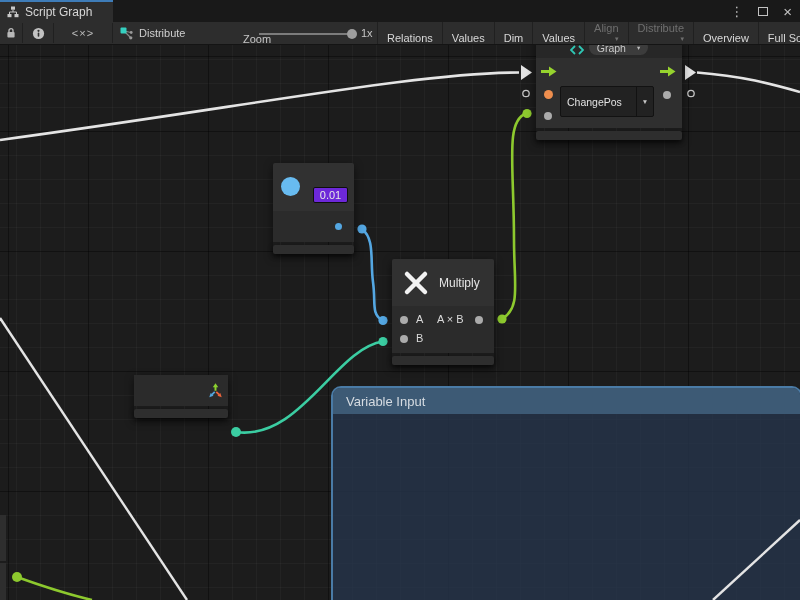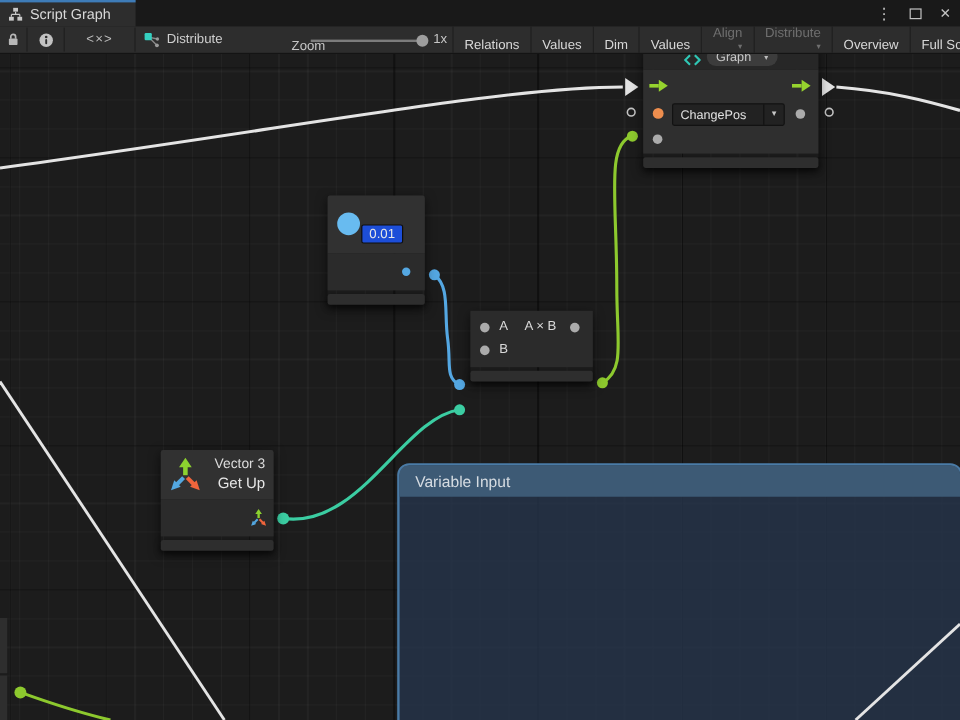--- a/index.html
+++ b/index.html
@@ -58,31 +58,31 @@
   .dot{position:absolute;border-radius:50%;}
   .plabel{position:absolute;font-size:11px;color:#DADADA;}
 
   
   .node-graph{left:536px;top:-10px;width:146px;}
   .node-graph .nhead{height:23px;background:#272727;display:flex;align-items:flex-end;justify-content:center;gap:5px;padding-bottom:3px;}
   .pill{display:flex;align-items:center;gap:11px;height:15px;padding:0 8px;background:#3C3C3C;
         border-radius:8px;font-size:10.5px;color:#C9C9C9;}
   .pill .chev{font-size:6.5px;color:#BDBDBD;}
   .node-graph .nbody{height:70px;background:#2F2F2F;position:relative;}
-  .dropdown{position:absolute;left:24px;top:28px;width:94px;height:19px;background:#222222;border:1px solid #121212;
+  .dropdown{position:absolute;left:24px;top:28px;width:94px;height:31px;background:#222222;border:1px solid #121212;
             border-radius:2px;display:flex;align-items:center;}
   .dropdown .dtext{flex:1;padding-left:6px;font-size:10.5px;color:#E2E2E2;white-space:nowrap;}
   .dropdown .darrow{width:17px;height:100%;border-left:1px solid #121212;display:flex;align-items:center;justify-content:center;font-size:6.5px;color:#C8C8C8;}
 
   
   .node-float{left:273px;top:118px;width:81px;}
   .node-float .nhead{height:48px;background:#313131;position:relative;}
   .float-circle{position:absolute;left:8px;top:14px;width:19px;height:19px;border-radius:50%;background:#68BBF0;}
   .node-float .title{position:absolute;right:7px;top:7px;font-size:12px;color:#E4E4E4;margin-top:48px;}
-  .valuebox{position:absolute;right:18px;top:24px;width:35px;height:16px;background:#1d4ed8;border:1px solid #0E0E0E;
+  .valuebox{position:absolute;right:6px;top:24px;width:35px;height:16px;background:#6d28d9;border:1px solid #0E0E0E;
             border-radius:2px;color:#E6E6E6;font-size:11px;text-align:center;line-height:14px;}
   .node-float .nbody{height:31px;background:#2B2B2B;position:relative;}
 
   
   .node-multiply{left:392px;top:214px;width:102px;}
   .node-multiply .nhead{height:47px;background:#313131;display:flex;align-items:center;gap:10px;padding-left:11px;}
   .node-multiply .title{font-size:12px;color:#E4E4E4;}
   .node-multiply .nbody{height:47px;background:#2B2B2B;position:relative;}
 
   
@@ -264,44 +264,39 @@
         <span class="title">Float</span>
         <span class="valuebox">0.01</span>
       </div>
       <div class="nbody">
         <span class="dot" style="left:62px;top:12px;width:7px;height:7px;background:#54A7E2;"></span>
       </div>
       <div class="nfoot"></div>
     </div>
 
     <div class="node node-multiply">
+      <div class="nhead">
+        <svg width="26" height="26" viewBox="0 0 26 26">
+          <line x1="4" y1="4" x2="22" y2="22" stroke="#F2F2F2" stroke-width="4.5" stroke-linecap="round"></line>
+          <line x1="22" y1="4" x2="4" y2="22" stroke="#F2F2F2" stroke-width="4.5" stroke-linecap="round"></line>
+        </svg>
+        <span class="title">Multiply</span>
+      </div>
       <div class="nbody">
         <span class="dot" style="left:8px;top:10px;width:8px;height:8px;background:#ABABAB;"></span>
         <span class="plabel" style="left:24px;top:7px;">A</span>
         <span class="plabel" style="left:45px;top:7px;">A × B</span>
         <span class="dot" style="left:83px;top:10px;width:8px;height:8px;background:#ABABAB;"></span>
         <span class="dot" style="left:8px;top:29px;width:8px;height:8px;background:#ABABAB;"></span>
         <span class="plabel" style="left:24px;top:26px;">B</span>
       </div>
       <div class="nfoot"></div>
     </div>
 
     <div class="node node-vector3">
-      <div class="nhead">
-        <svg style="position:absolute;left:6px;top:6px;" width="29" height="29" viewBox="0 0 29 29">
-          <rect x="12.6" y="7" width="3.8" height="8" fill="#8CD12F"></rect>
-          <polygon points="14.5,0.5 9.2,8.3 19.8,8.3" fill="#8CD12F"></polygon>
-          <line x1="13" y1="17" x2="7.5" y2="22.5" stroke="#53A7E0" stroke-width="3.4"></line>
-          <polygon points="2.5,27.5 10.6,24.6 5.2,19.2" fill="#53A7E0"></polygon>
-          <line x1="16" y1="17" x2="21.5" y2="22.5" stroke="#F0653C" stroke-width="3.4"></line>
-          <polygon points="26.5,27.5 18.4,24.6 23.8,19.2" fill="#F0653C"></polygon>
-        </svg>
-        <span class="t1">Vector 3</span>
-        <span class="t2">Get Up</span>
-      </div>
       <div class="nbody">
         <svg style="position:absolute;left:74px;top:8px;" width="15" height="15" viewBox="0 0 29 29">
           <rect x="12.6" y="7" width="3.8" height="8" fill="#8CD12F"></rect>
           <polygon points="14.5,0.5 9.2,8.3 19.8,8.3" fill="#8CD12F"></polygon>
           <line x1="13" y1="17" x2="7.5" y2="22.5" stroke="#53A7E0" stroke-width="3.4"></line>
           <polygon points="2.5,27.5 10.6,24.6 5.2,19.2" fill="#53A7E0"></polygon>
           <line x1="16" y1="17" x2="21.5" y2="22.5" stroke="#F0653C" stroke-width="3.4"></line>
           <polygon points="26.5,27.5 18.4,24.6 23.8,19.2" fill="#F0653C"></polygon>
         </svg>
       </div>

